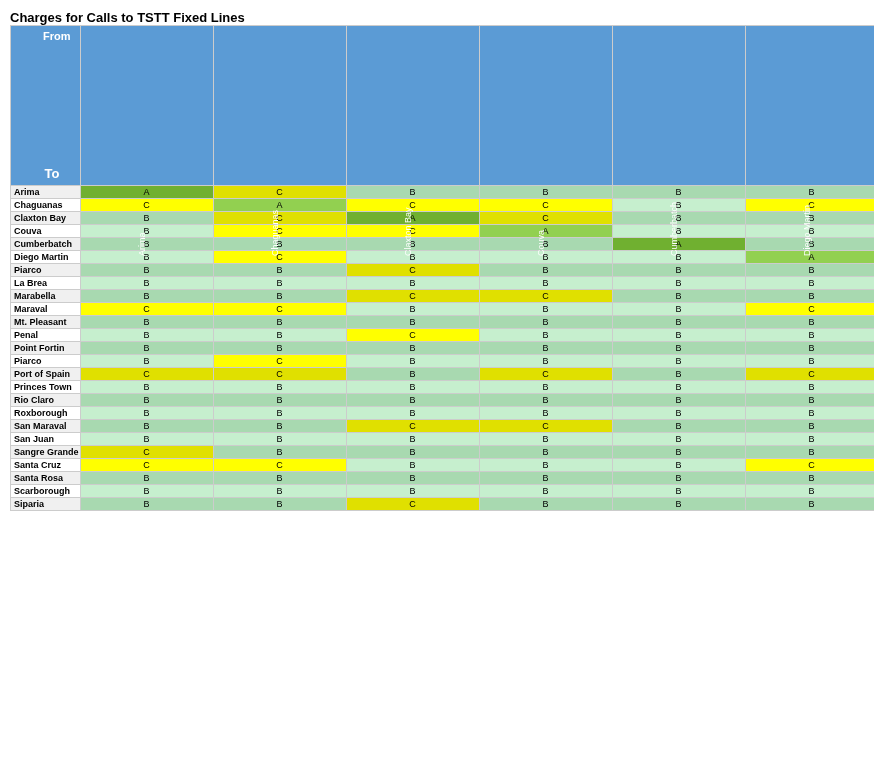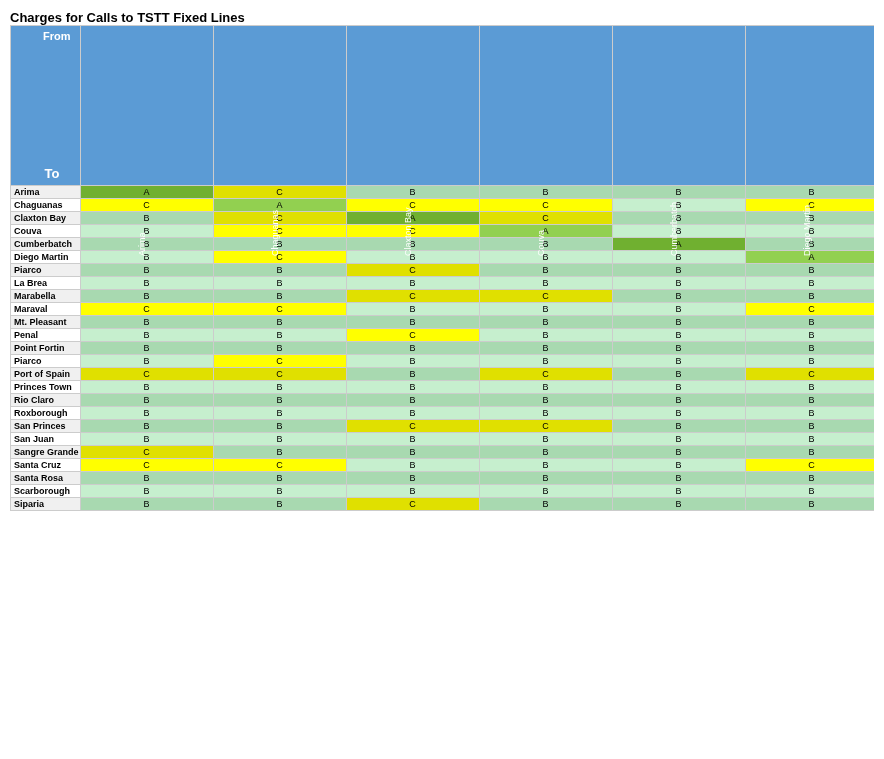--- a/index.html
+++ b/index.html
@@ -276,21 +276,21 @@
         <tr>
           <th class="row-header">Roxborough</th>
           <td class="cell-B">B</td>
           <td class="cell-B">B</td>
           <td class="cell-B">B</td>
           <td class="cell-B">B</td>
           <td class="cell-B">B</td>
           <td class="cell-B">B</td>
         </tr>
         <tr>
-          <th class="row-header">San Princes</th>
+          <th class="row-header">San Maraval</th>
           <td class="cell-B">B</td>
           <td class="cell-B">B</td>
           <td class="cell-C">C</td>
           <td class="cell-C">C</td>
           <td class="cell-B">B</td>
           <td class="cell-B">B</td>
         </tr>
         <tr>
           <th class="row-header">San Juan</th>
           <td class="cell-B">B</td>

